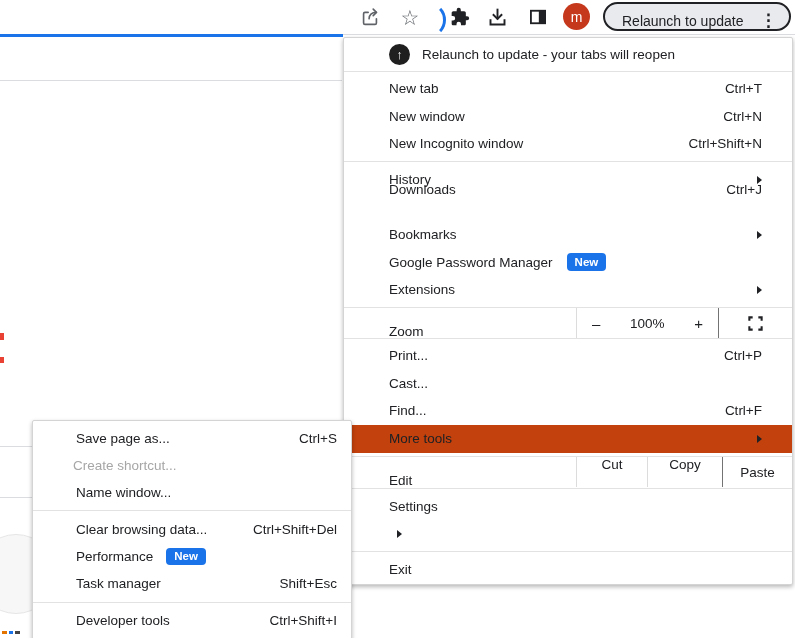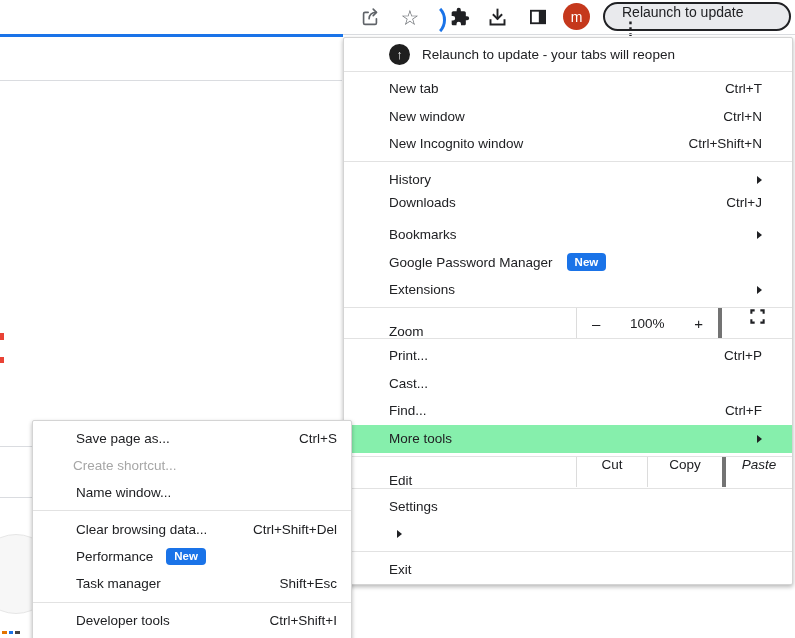--- a/index.html
+++ b/index.html
@@ -9,21 +9,21 @@
   
   .toolbar{position:absolute;left:0;top:0;width:795px;height:34px;background:#fff;}
   .tb-icon{position:absolute;top:0;height:34px;display:flex;align-items:center;justify-content:center;}
   .glyph-star{font-size:21px;color:#5f6368;line-height:1;}
   .omni-arc{position:absolute;left:414px;top:3px;width:26px;height:28px;
             border:3px solid transparent;border-right-color:#1a73e8;border-radius:50%;}
   .avatar{position:absolute;left:563px;top:3px;width:27px;height:27px;border-radius:50%;
           display:flex;align-items:center;justify-content:center;color:#fff;font-size:14px;}
   .relaunch-pill{position:absolute;left:603px;top:2px;width:188px;height:29px;box-sizing:border-box;
                  border:2px solid #202124;border-radius:15px;background:#e9eaed;
-                 display:flex;align-items:flex-start;padding:0 12px 0 17px;flex-direction:column;}
+                 display:flex;align-items:flex-end;padding:0 12px 0 17px;}
   .relaunch-pill .rl-label{flex:1;font-size:14px;color:#202124;}
   .kebab{font-size:17px;font-weight:bold;color:#202124;line-height:1;}
   .tb-bottom-line{position:absolute;left:343px;top:34px;width:452px;height:1px;background:#dadce0;}
   .blue-bar{position:absolute;left:0;top:33px;width:343px;height:4px;background:#1a73e8;}
 
   
   .page-line{position:absolute;background:#dadce0;height:1px;}
   .red-frag{position:absolute;background:#e94235;}
   .gray-circle{position:absolute;left:-24px;top:534px;width:78px;height:78px;border-radius:50%;
                background:#f7f7f7;border:1px solid #e6e6e6;}
@@ -33,38 +33,38 @@
   .menu{position:absolute;background:#fff;border:1px solid #d4d4d4;
         box-shadow:0 2px 4px rgba(0,0,0,.28);box-sizing:border-box;border-radius:2px;}
   #main-menu{left:343px;top:37px;width:450px;height:548px;}
   #more-tools-menu{left:32px;top:420px;width:320px;height:226px;}
   .mrow{position:absolute;left:0;width:100%;height:27.5px;display:flex;align-items:center;
         box-sizing:border-box;padding:0 30px 0 45px;font-size:13.5px;}
   #more-tools-menu .mrow{padding:0 14px 0 43px;height:27px;}
   .mrow .lbl{flex:1;white-space:nowrap;}
   .mrow .sc{white-space:nowrap;color:#202124;}
   .mrow.disabled .lbl{color:#a6a6a6;}
-  .mrow.highlight{background:#86efac;gap:48px;}
+  .mrow.highlight{background:#c2410c;gap:48px;}
   .msep{position:absolute;left:0;width:100%;height:1px;background:#e2e2e2;}
   .tri{width:0;height:0;border-top:4px solid transparent;border-bottom:4px solid transparent;
        border-left:5px solid #202124;margin-left:8px;}
   .badge{display:inline-block;background:#1a73e8;color:#fff;font-size:11.5px;font-weight:bold;
          padding:2.5px 8px;border-radius:4px;margin-left:14px;line-height:1.1;}
   .upd-circle{width:21px;height:21px;border-radius:50%;background:#1f1f1f;color:#fff;
               display:flex;align-items:center;justify-content:center;font-size:13px;font-weight:bold;
               margin-right:12px;flex:none;}
   .banner-row{height:33px !important;}
 
   
   .cells{padding:0 !important;}
   .cells .c-label{flex:none;width:232px;padding-left:45px;box-sizing:border-box;margin-top:16px;}
   .cells .c-mid{flex:none;width:141px;height:100%;display:flex;align-items:center;
                 justify-content:space-around;border-left:1px solid #dcdcdc;}
-  .cells .c-right{flex:1;height:100%;display:flex;justify-content:center;
-                  border-left:4px solid #737373;font-style:italic;}
+  .cells .c-right{flex:1;height:100%;display:flex;align-items:center;justify-content:center;
+                  border-left:1px solid #737373;}
   .cells .c-cell{flex:none;height:100%;display:flex;align-items:flex-start;justify-content:center;
                  border-left:1px solid #dcdcdc;}
   .zbtn{font-size:15px;color:#202124;cursor:default;}
 </style>
 </head>
 <body>
 
 <div id="screen">
 
   <div class="blue-bar"></div>
@@ -139,21 +139,21 @@
     <div class="mrow" style="top:92px;">
       <span class="lbl">New Incognito window</span>
       <span class="sc">Ctrl+Shift+N</span>
     </div>
     <div class="msep" style="top:123px;"></div>
 
     <div class="mrow" style="top:128px;">
       <span class="lbl">History</span>
       <span class="tri"></span>
     </div>
-    <div class="mrow" style="top:151px;justify-content:center;">
+    <div class="mrow" style="top:138px;justify-content:center;">
       <span class="lbl">Downloads</span>
       <span class="sc">Ctrl+J</span>
     </div>
     <div class="mrow" style="top:183px;">
       <span class="lbl">Bookmarks</span>
       <span class="tri"></span>
     </div>
     <div class="mrow" style="top:210.5px;">
       <span style="flex:none;">Google Password Manager</span>
       <span class="badge">New</span>

